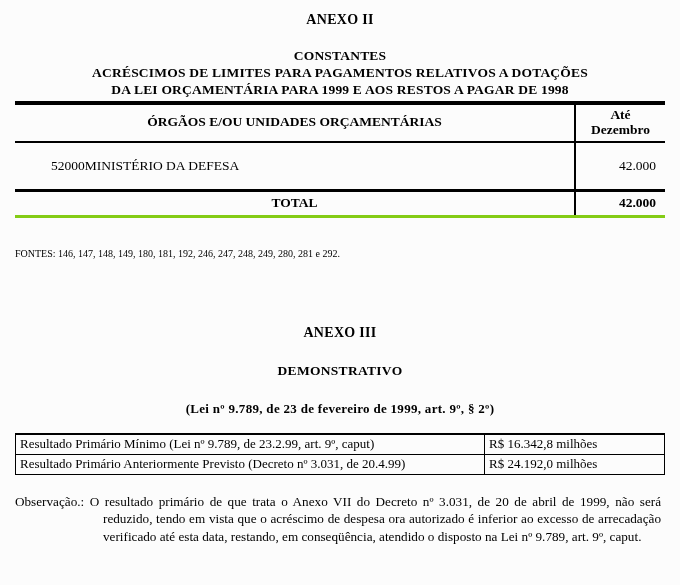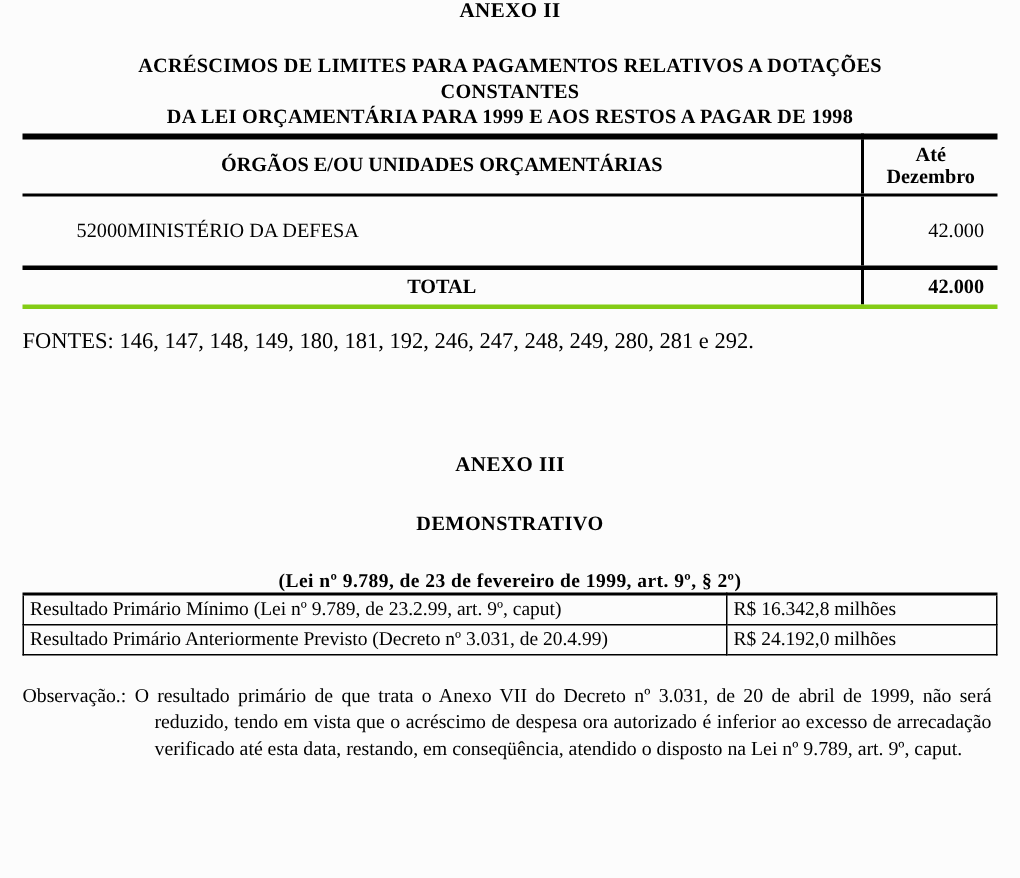--- a/index.html
+++ b/index.html
@@ -6,21 +6,21 @@
   html, body { margin: 0; padding: 0; }
   body {
     width: 680px;
     min-height: 585px;
     background: #fcfcfc;
     color: #000;
     font-family: "Liberation Serif", serif;
     font-size: 13.5px;
     overflow: hidden;
   }
-  .page { padding: 0 15px 10px 15px; width: 680px; }
+  .page { padding: 12px 15px 10px 15px; width: 680px; }
 
   .title {
     text-align: center;
     font-weight: bold;
     font-size: 14px;
     letter-spacing: 0.3px;
   }
   .subtitle {
     margin-top: 20px;
     text-align: center;
@@ -70,32 +70,33 @@
   }
   .t1 .total-row td {
     border-top: 3px solid #000;
     font-weight: bold;
     padding-top: 3px;
     padding-bottom: 4px;
   }
   .t1 .total-label { text-align: center; }
 
   .fontes {
-    margin-top: 14px;
-    font-size: 15px;
+    margin-top: 30px;
+    font-size: 10px;
   }
 
   .anexo3-title { margin-top: 66px; }
   .demo-title { margin-top: 22px; font-size: 13.5px; }
   .ref-line { margin-top: 22px; font-size: 13px; }
 
   
   table.t2 {
     width: 100%;
     border-collapse: collapse;
+    margin-top: 16px;
     border: 1px solid #000;
     border-top: 2px solid #000;
   }
   .t2 td {
     border: 1px solid #000;
     font-size: 13px;
     padding: 1px 5px 2px 4px;
   }
   .t2 .value-cell {
     width: 180px;
@@ -113,22 +114,22 @@
   }
 </style>
 </head>
 <body>
 
 <div class="page">
 
   <div class="title">ANEXO II</div>
 
   <div class="subtitle">
+    <div>CONSTANTES</div>
     <div>ACRÉSCIMOS DE LIMITES PARA PAGAMENTOS RELATIVOS A DOTAÇÕES</div>
-    <div>CONSTANTES</div>
     <div>DA LEI ORÇAMENTÁRIA PARA 1999 E AOS RESTOS A PAGAR DE 1998</div>
   </div>
 
 
   <table class="t1">
     <thead>
       <tr>
         <th>ÓRGÃOS E/OU UNIDADES ORÇAMENTÁRIAS</th>
         <th class="vcol">
           <div>Até</div>

